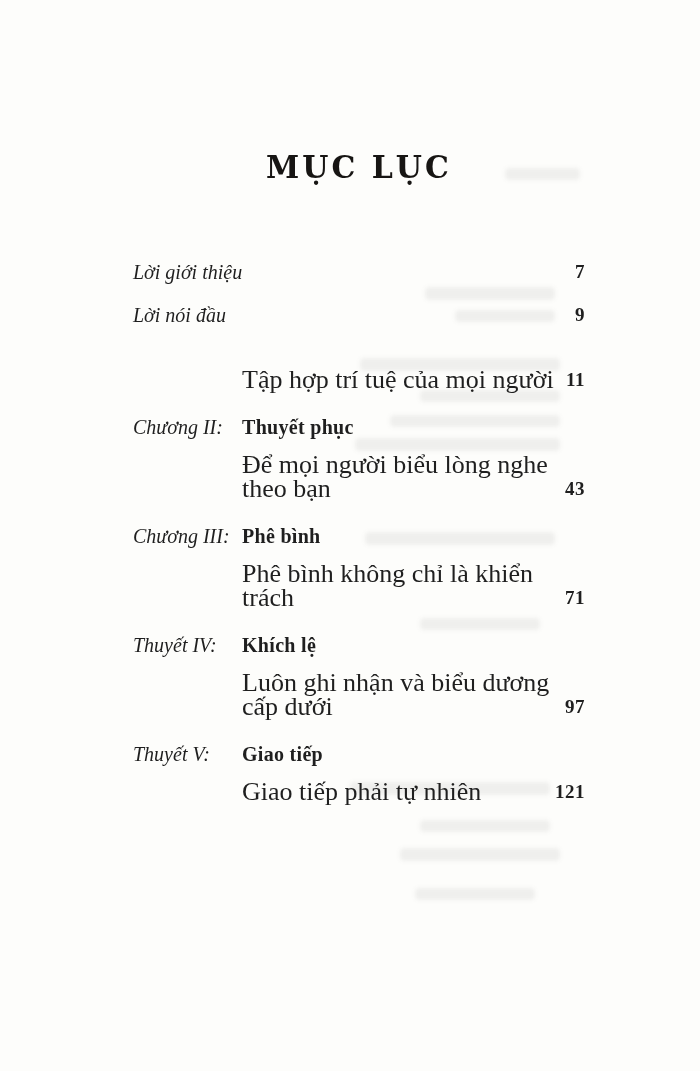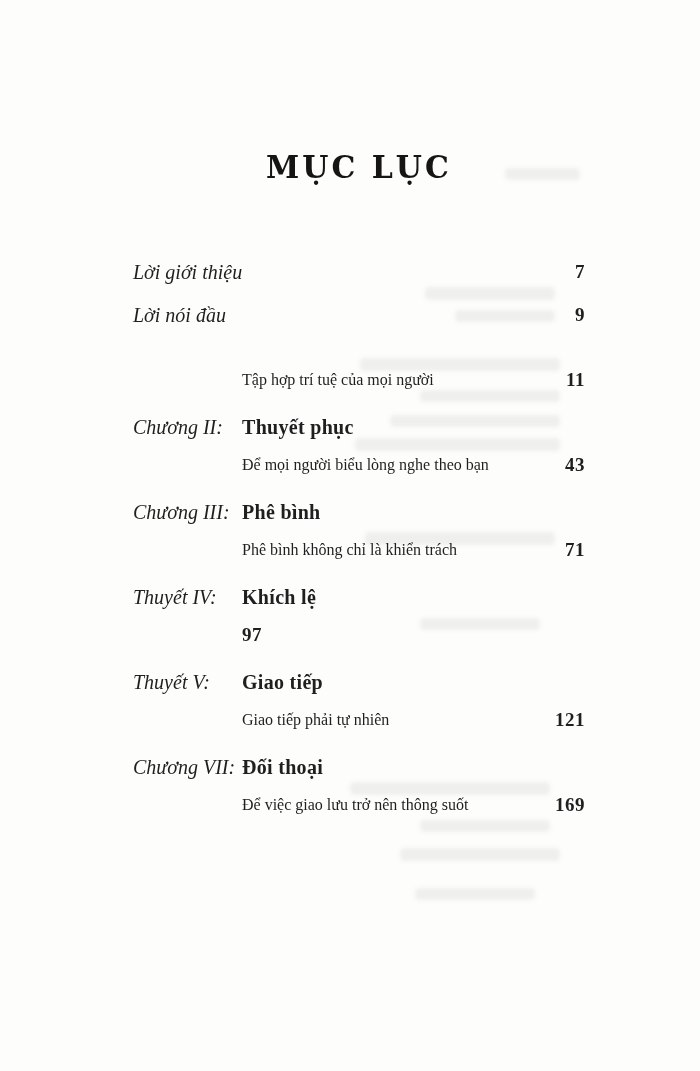--- a/index.html
+++ b/index.html
@@ -83,21 +83,21 @@
     display: flex;
     align-items: flex-end;
     line-height: 24px;
   }
   .sub-indent {
     width: 109px;
     flex-shrink: 0;
   }
   .ch-subtitle {
     flex: 1;
-    font-size: 16px;
+    font-size: 26px;
   }
   .sub-line { display: block; }
   
   .bleed {
     position: absolute;
     background: rgba(62, 60, 52, 0.07);
     border-radius: 4px;
     filter: blur(2px);
     pointer-events: none;
   }
@@ -172,44 +172,34 @@
         </div>
       </div>
 
       <div class="chapter">
         <div class="title-row">
           <span class="ch-label">Thuyết IV:</span>
           <span class="ch-title">Khích lệ</span>
         </div>
         <div class="sub-row">
           <span class="sub-indent"></span>
+          <span class="ch-subtitle">Luôn ghi nhận và biểu dương cấp dưới</span>
           <span class="page-num">97</span>
         </div>
       </div>
 
       <div class="chapter">
         <div class="title-row">
           <span class="ch-label">Thuyết V:</span>
           <span class="ch-title">Giao tiếp</span>
         </div>
         <div class="sub-row">
           <span class="sub-indent"></span>
           <span class="ch-subtitle">Giao tiếp phải tự nhiên</span>
           <span class="page-num">121</span>
         </div>
       </div>
 
 
-      <div class="chapter">
-        <div class="title-row">
-          <span class="ch-label">Chương VII:</span>
-          <span class="ch-title">Đối thoại</span>
-        </div>
-        <div class="sub-row">
-          <span class="sub-indent"></span>
-          <span class="ch-subtitle">Để việc giao lưu trở nên thông suốt</span>
-          <span class="page-num">169</span>
-        </div>
-      </div>
 
     </div>
   </div>
 </div>
 
 </body></html>

